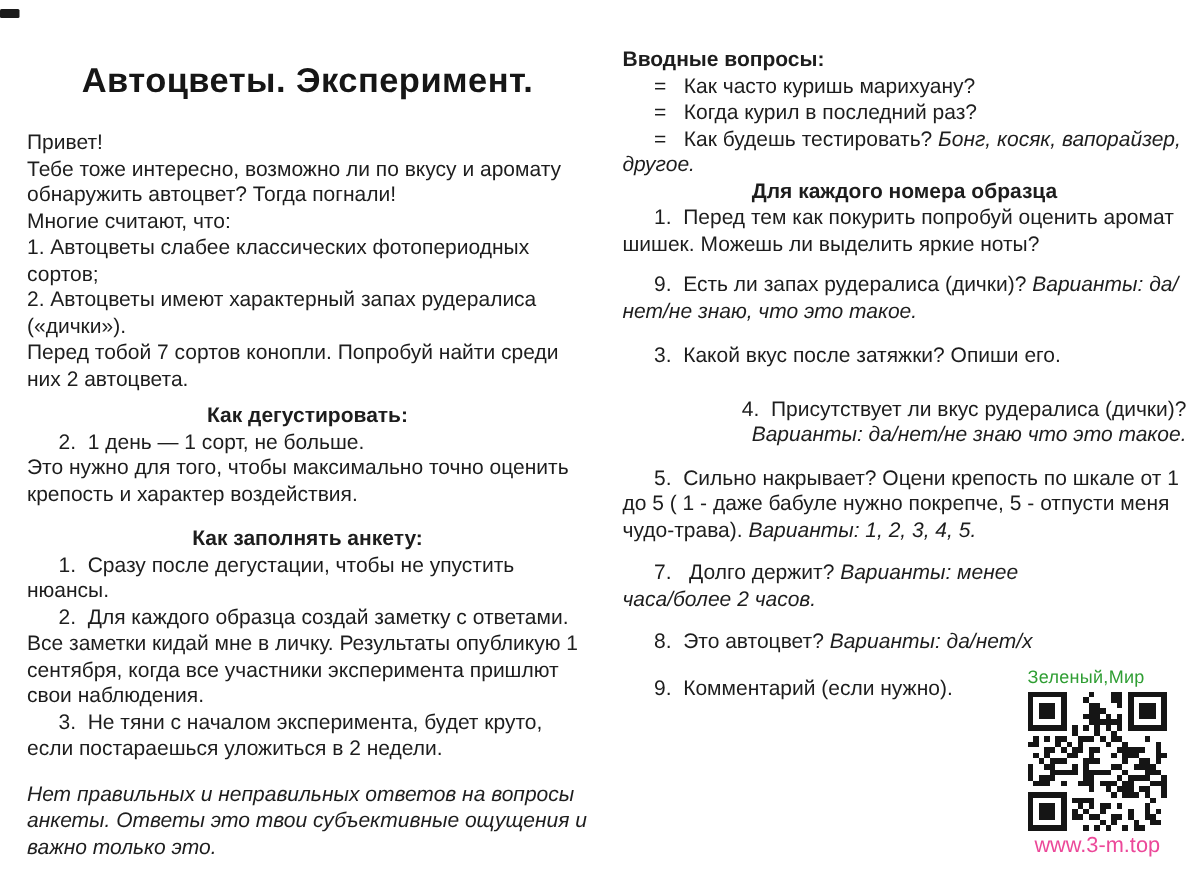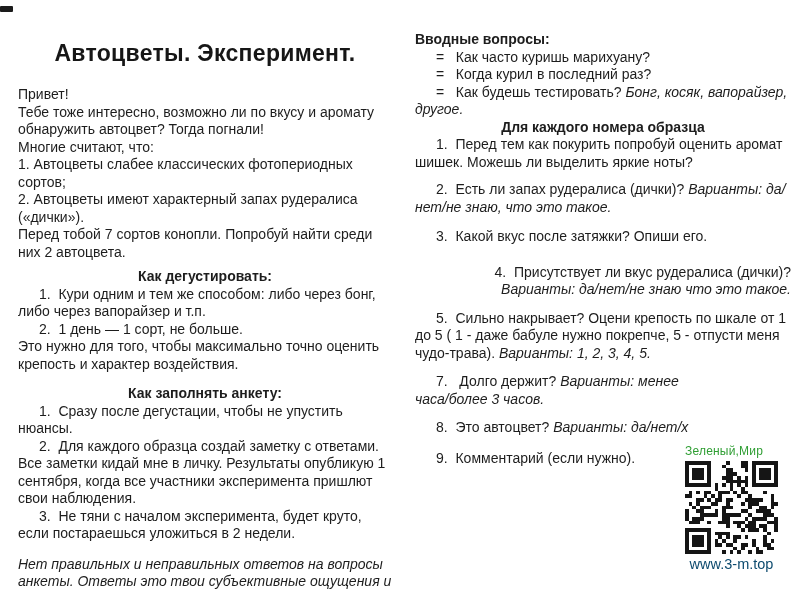--- a/index.html
+++ b/index.html
@@ -13,61 +13,60 @@
   .left-body { margin-top:19px; }
   .blk { font-size:14px; line-height:17.5px; white-space:pre-wrap; }
   .h  { font-weight:bold; text-align:center; }
   .hl { font-weight:bold; }
   .ind { text-indent:21px; }
   .it { font-style:italic; }
   .logo { position:absolute; left:682px; top:444px; width:112px; background:#fff; padding-left:3px; z-index:2; }
   .brand { color:#2f9e33; font-size:12px; white-space:nowrap; letter-spacing:.2px; }
   .qr { width:93px; height:93px; margin-top:3px; background:#fff; }
   .qr svg { display:block; }
-  .url { color:#0c4a6e; font-size:14.5px; margin-top:2px; width:93px; text-align:center; white-space:nowrap; }
+  .url { color:#ec4899; font-size:14.5px; margin-top:2px; width:93px; text-align:center; white-space:nowrap; }
 </style>
 </head>
 <body>
 
 <div class="page">
   <div class="corner-mark"></div>
 
   <div class="col-left">
     <div class="title">Автоцветы. Эксперимент.</div>
     <div class="left-body" id="left-blocks">
         <p class="blk p"><span>Привет!</span></p>
         <p class="blk p"><span>Тебе тоже интересно, возможно ли по вкусу и аромату обнаружить автоцвет? Тогда погнали!</span></p>
         <p class="blk p"><span>Многие считают, что:</span></p>
         <p class="blk p"><span>1. Автоцветы слабее классических фотопериодных сортов;</span></p>
         <p class="blk p"><span>2. Автоцветы имеют характерный запах рудералиса («дички»).</span></p>
         <p class="blk p"><span>Перед тобой 7 сортов конопли. Попробуй найти среди них 2 автоцвета.</span></p>
         <p class="blk h" style="margin-top: 7px;"><span>Как дегустировать:</span></p>
-        <p class="blk p ind"><span>1.  Кури одним и тем же способом: либо через бонг, либо через вапорайзер и т.п.</span></p>
         <p class="blk p ind"><span>2.  1 день — 1 сорт, не больше.</span></p>
         <p class="blk p"><span>Это нужно для того, чтобы максимально точно оценить крепость и характер воздействия.</span></p>
         <p class="blk h" style="margin-top: 12px;"><span>Как заполнять анкету:</span></p>
         <p class="blk p ind"><span>1.  Сразу после дегустации, чтобы не упустить нюансы.</span></p>
         <p class="blk p ind"><span>2.  Для каждого образца создай заметку с ответами. Все заметки кидай мне в личку. Результаты опубликую 1 сентября, когда все участники эксперимента пришлют свои наблюдения.</span></p>
         <p class="blk p ind"><span>3.  Не тяни с началом эксперимента, будет круто, если постараешься уложиться в 2 недели.</span></p>
         <p class="blk p" style="margin-top: 13px;"><span class="it">Нет правильных и неправильных ответов на вопросы анкеты. Ответы это твои субъективные ощущения и важно только это.</span></p>
       </div>
   </div>
 
   <div class="col-right" id="right-blocks">
       <p class="blk hl"><span>Вводные вопросы:</span></p>
       <p class="blk p ind"><span>=   Как часто куришь марихуану?</span></p>
       <p class="blk p ind"><span>=   Когда курил в последний раз?</span></p>
       <p class="blk p ind"><span>=   Как будешь тестировать? </span><span class="it">Бонг, косяк, вапорайзер, другое.</span></p>
       <p class="blk h" style=""><span>Для каждого номера образца</span></p>
       <p class="blk p ind"><span>1.  Перед тем как покурить попробуй оценить аромат шишек. Можешь ли выделить яркие ноты?</span></p>
-      <p class="blk p ind" style="margin-top: 10px;"><span>2.  Есть ли запах рудералиса (дички)? </span><span class="it">Варианты: да/нет/не знаю, что это такое.</span></p>
+      <p class="blk p ind" style="margin-top: 10px;"><span>9.  Есть ли запах рудералиса (дички)? </span><span class="it">Варианты: да/нет/не знаю, что это такое.</span></p>
       <p class="blk p ind" style="margin-top: 12px;"><span>3.  Какой вкус после затяжки? Опиши его.</span></p>
       <p class="blk p ind" style="margin-top: 18px; text-align: right;"><span>4.  Присутствует ли вкус рудералиса (дички)? </span><span class="it">Варианты: да/нет/не знаю что это такое.</span></p>
       <p class="blk p ind" style="margin-top: 11px;"><span>5.  Сильно накрывает? Оцени крепость по шкале от 1 до 5 ( 1 - даже бабуле нужно покрепче, 5 - отпусти меня чудо-трава). </span><span class="it">Варианты: 1, 2, 3, 4, 5.</span></p>
-      <p class="blk p ind" style="margin-top: 11px;"><span>7.   Долго держит? </span><span class="it">Варианты: менее</span><br><span class="it">часа/более 3 часов.</span></p>
+      <p class="blk p ind" style="margin-top: 11px;"><span>7.   Долго держит? </span><span class="it">Варианты: менее</span><br><span class="it">часа/более 2 часов.</span></p>
       <p class="blk p ind" style="margin-top: 11px;"><span>8.  Это автоцвет? </span><span class="it">Варианты: да/нет/х</span></p>
       <p class="blk p ind" style="margin-top: 13px;"><span>9.  Комментарий (если нужно).</span></p>
     </div>
 
   <div class="logo">
     <div class="brand">Зеленый,Мир</div>
     <div class="qr" id="qr">
         <svg width="93" height="93" viewBox="0 0 25 25" shape-rendering="crispEdges" fill="#151515">
           <rect x="0" y="0" width="1" height="1"></rect>
           <rect x="1" y="0" width="1" height="1"></rect>

